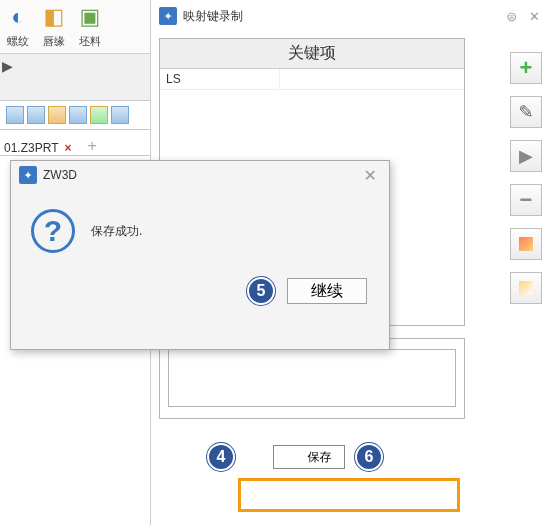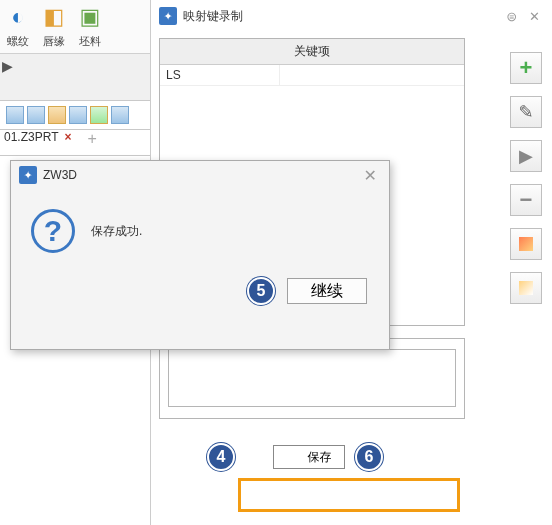--- a/index.html
+++ b/index.html
@@ -15,37 +15,37 @@
 
   .nav-arrow { position: absolute; left: 2px; top: 58px; font-size: 14px; color: #555; }
 
   
   .midbar { position: absolute; left: 0; top: 100px; width: 150px; height: 30px; background: #fff; border-top: 1px solid #c9c9c9; border-bottom: 1px solid #c9c9c9; display: flex; align-items: center; padding-left: 6px; gap: 3px; }
   .midbar .mb { width: 18px; height: 18px; background: linear-gradient(#d5e6f5,#9cc3e6); border: 1px solid #7aa7d1; }
   .midbar .mb:nth-child(3) { background: linear-gradient(#f9e2b5,#eec27a); border-color: #d6a94d; }
   .midbar .mb:nth-child(5) { background: linear-gradient(#d5f5d5,#9ce69c); border-color: #d6a94d; }
 
   
-  .tabrow { position: absolute; left: 0; top: 130px; width: 150px; height: 26px; background: #fff; border-bottom: 1px solid #c9c9c9; display: flex; align-items: flex-start; padding-left: 4px; }
+  .tabrow { position: absolute; left: 0; top: 130px; width: 150px; height: 26px; background: #fff; border-bottom: 1px solid #c9c9c9; display: flex; align-items: flex-end; padding-left: 4px; }
   .tab { display: flex; align-items: center; gap: 4px; font-size: 12px; }
   .tab-close { color: #c0392b; font-weight: bold; margin-left: 2px; }
   .tab-plus { margin-left: 16px; color: #aaa; font-size: 16px; }
   .below-tabs { position: absolute; left:0; top:156px; width:150px; height: 370px; background:#fff; }
 
   
   .panel { position: absolute; left: 150px; top: 0; width: 402px; height: 525px; background: #fff; border-left: 1px solid #ccc; }
   .p-title { height: 32px; display: flex; align-items: center; padding: 0 8px; gap: 6px; }
   .p-title .ticon { width: 18px; height: 18px; background: #3b78c3; border-radius: 2px; display: flex; align-items: center; justify-content: center; color:#fff; font-size:11px; }
   .p-title .winbtns { margin-left: auto; display: flex; gap: 4px; color: #999; font-size: 13px; }
   .p-title .winbtns span { padding: 2px 4px; }
 
   .p-body { padding: 6px 8px; }
   .grid-wrap { border: 1px solid #b5b5b5; height: 288px; display:flex; flex-direction:column; }
   .grid-head { display: flex; background: #eee; border-bottom: 1px solid #ccc; }
-  .gh { flex: 1; text-align: center; padding: 4px 2px; border-right: 1px solid #ccc; font-size: 12px; }
+  .gh { flex: 1; text-align: center; padding: 4px 2px; border-right: 1px solid #ccc; font-size: 16px; }
   .gh:last-child { border-right: none; flex: 1.6; }
   .grid-row { display: flex; }
   .gc { padding: 3px 6px; border-bottom: 1px solid #eee; }
   .gc1 { flex:1; border-right:1px solid #eee; }
   .gc2 { flex:1.6; }
 
   .side-btns { position: absolute; right: 8px; top: 52px; width: 34px; display: flex; flex-direction: column; gap: 12px; }
   .sbtn { width: 32px; height: 32px; border: 1px solid #bfbfbf; background: linear-gradient(#fdfdfd,#ececec); display: flex; align-items: center; justify-content: center; font-size: 18px; color: #666; }
   .sbtn.add { color: #4caf50; font-size: 22px; font-weight: bold; }
   .sbtn.play { color: #888; }

